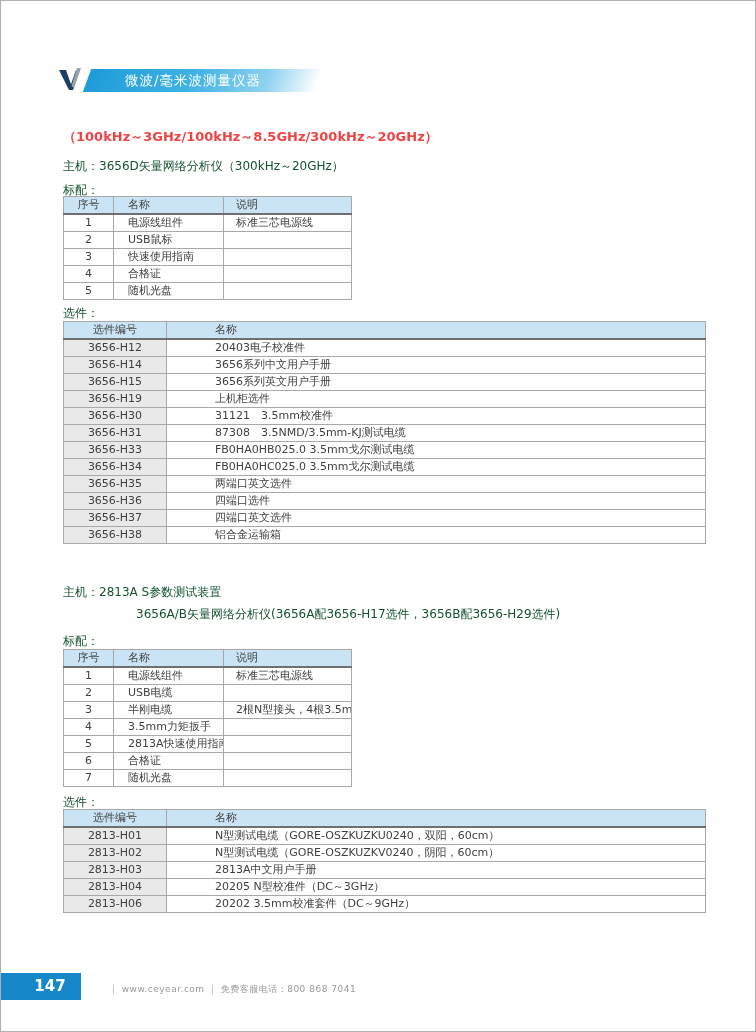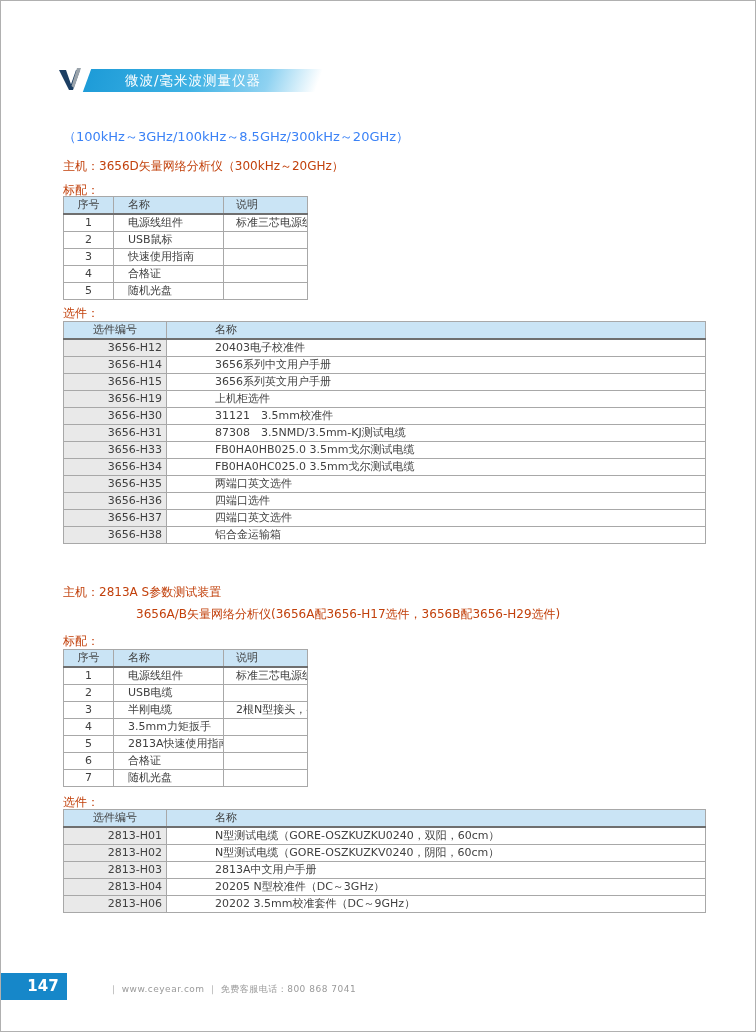--- a/index.html
+++ b/index.html
@@ -23,24 +23,24 @@
     letter-spacing:1px; white-space:nowrap;
   }
   .logo-mark { position:absolute; left:0; top:0; width:30px; height:30px; }
 
   .page-title {
     position:absolute; left:61px; top:94px;
     font-size:27px; font-weight:600; color:#3d3d3d; letter-spacing:1px; white-space:nowrap;
   }
   .page-subtitle {
     position:absolute; left:62px; top:127px;
-    font-size:13px; font-weight:normal; color:#3b82f6; white-space:nowrap;
-  }
-
-  .text-line { position:absolute; font-size:12px; color:#c2410c; white-space:nowrap; }
+    font-size:13px; font-weight:bold; color:#ef4444; white-space:nowrap;
+  }
+
+  .text-line { position:absolute; font-size:12px; color:#14532d; white-space:nowrap; }
   .host1  { left:62px; top:157px; }
   .lbl-std1 { left:62px; top:181px; }
   .lbl-opt1 { left:62px; top:304px; }
   .host2a { left:62px;  top:583px; }
   .host2b { left:135px; top:605px; }
   .lbl-std2 { left:62px; top:632px; }
   .lbl-opt2 { left:62px; top:793px; }
 
   
   .tbl {
@@ -49,38 +49,38 @@
     font-size:11px; color:#3f3f3f;
     border:1px solid #8a8a8a;
   }
   .tbl th, .tbl td {
     border:1px solid #a8a8a8; padding:2px 4px;
     height:13px; line-height:12px; font-weight:normal;
     overflow:hidden; white-space:nowrap; text-align:left;
   }
   .tbl thead th { background:#cae4f5; border-bottom:2px solid #6f6f6f; }
 
-  .tbl-std { width:245px; }
+  .tbl-std { width:289px; }
   .tbl-std th:nth-child(1), .tbl-std td:nth-child(1){ width:50px; text-align:center; }
   .tbl-std th:nth-child(2), .tbl-std td:nth-child(2){ width:110px; padding-left:14px; }
   .tbl-std th:nth-child(3), .tbl-std td:nth-child(3){ padding-left:12px; }
 
   .tbl-opt { width:643px; }
   .tbl-opt th:nth-child(1), .tbl-opt td:nth-child(1){ width:103px; text-align:center;margin-top:48px; }
-  .tbl-opt td:nth-child(1){ background:#e9e9e9;text-align:right; }
+  .tbl-opt td:nth-child(1){ background:#e9e9e9; }
   .tbl-opt th:nth-child(2), .tbl-opt td:nth-child(2){ padding-left:48px; }
 
   .t1 { top:195px; }
   .t2 { top:320px; }
   .t3 { top:648px; }
   .t4 { top:808px; }
 
   
   .page-num {
-    position:absolute; left:0; top:972px; width:66px; height:27px;
+    position:absolute; left:0; top:972px; width:80px; height:27px;
     background:#1687c9; color:#fff;
     font-size:15px; font-weight:bold; line-height:27px;
     text-align:center; padding-left:18px;
   }
   .footer-info {
     position:absolute; left:72px; top:982px;
     font-size:9px; color:#9a9a9a; letter-spacing:0.5px; white-space:nowrap;margin-left:36px;
   }
 </style>
 </head>

